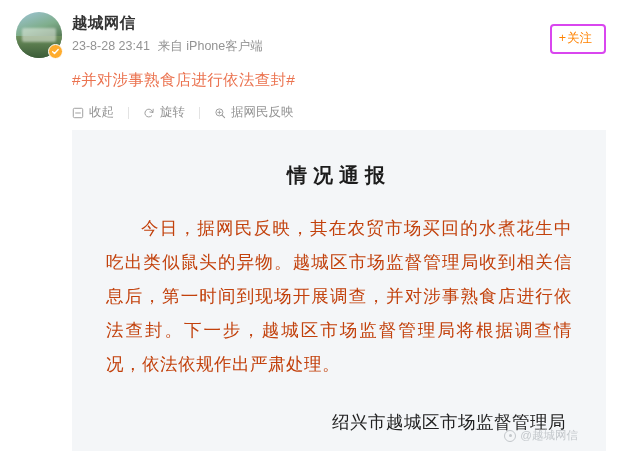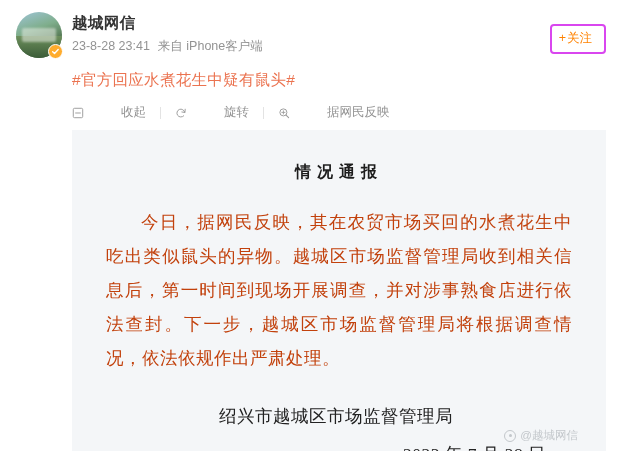--- a/index.html
+++ b/index.html
@@ -132,21 +132,20 @@
     align-items: center;
     padding: 12px 16px 0 72px;
     font-size: 12.5px;
     color: #939393;
   }
   .action {
     display: flex;
     align-items: center;
     cursor: pointer;
     white-space: nowrap;
-    gap: 32px;
   }
   .action .ico {
     display: inline-flex;
     margin-right: 5px;
     color: #9a9a9a;
   }
   .sep {
     width: 1px;
     height: 12px;
     background: #e3e3e3;
@@ -168,38 +167,38 @@
     left: 0; top: 0;
     width: 534px;
     height: 321px;
     background: #f4f6f8;
     box-sizing: border-box;
     padding: 26px 34px 0 34px;
     font-family: "Liberation Serif", serif;
   }
   .doc-title {
     text-align: center;
-    font-size: 16px;
+    font-size: 20px;
     font-weight: bold;
     color: #1d1d1d;
     letter-spacing: 6px;
     margin-top: 6px;
     margin-bottom: 22px;
   }
   .doc-body {
     font-size: 17.5px;
     line-height: 34px;
     color: #c2410c;
     text-align: justify;
     text-indent: 2em;
     letter-spacing: .5px;
   }
   .doc-signature {
     margin-top: 26px;
-    text-align: center;
+    text-align: right;
     font-size: 17.5px;
     line-height: 30px;
     color: #222222;
     letter-spacing: .5px;
     padding-right: 6px;
   }
   .doc-date {
     margin-top: 8px;
     text-align: right;
     font-size: 17.5px;
@@ -256,21 +255,21 @@
         <span>23-8-28 23:41</span><span class="src">来自 iPhone客户端</span>
       </div>
     </div>
 
     <button class="follow-btn">
       <span class="plus">+</span><span>关注</span>
     </button>
   </div>
 
   <div class="topic-row">
-    <a class="topic" href="#">#官方回应水煮花生中疑有鼠头#</a>
+    <a class="topic" href="#">#并对涉事熟食店进行依法查封#</a>
   </div>
 
   <div class="actions">
     <div class="action">
       <span class="ico">
         <svg width="12" height="12" viewBox="0 0 14 14" aria-hidden="true">
           <rect x="1.5" y="1.5" width="11" height="11" rx="1.5" fill="none" stroke="#9a9a9a" stroke-width="1.1"></rect>
           <path d="M4.2 7 H9.8" fill="none" stroke="#9a9a9a" stroke-width="1.1" stroke-linecap="round"></path>
         </svg>
       </span>

